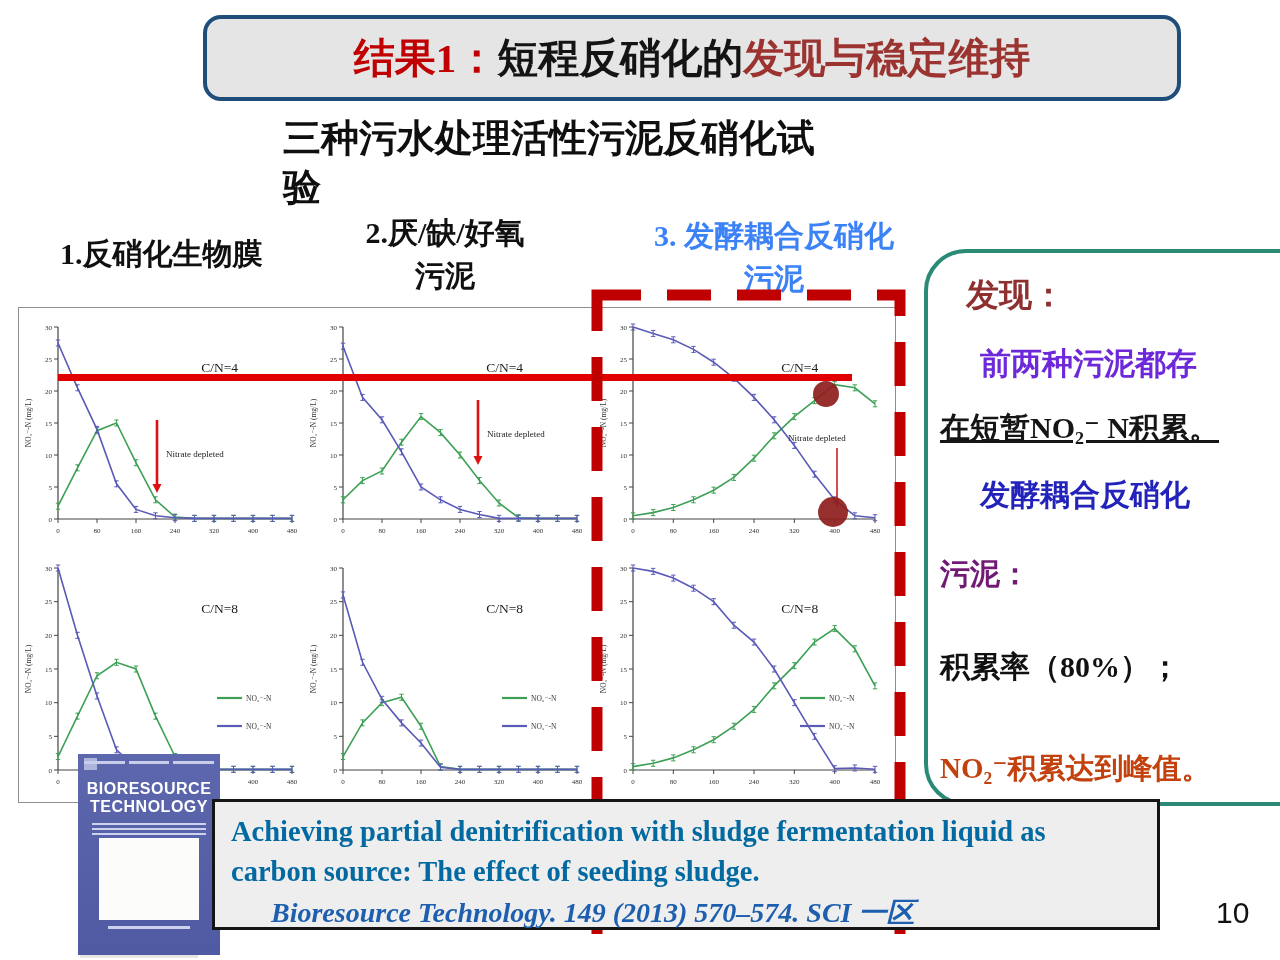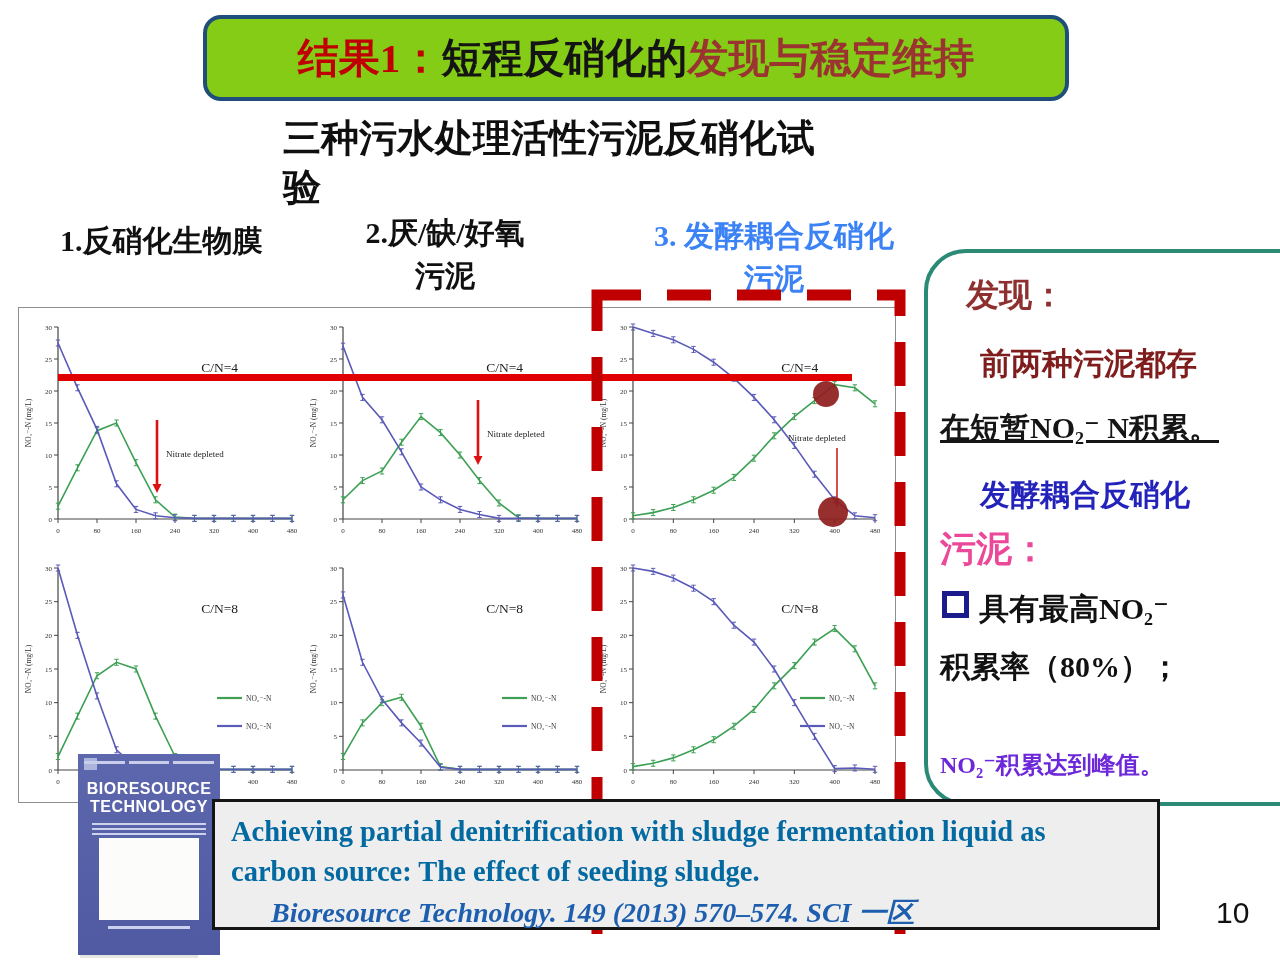--- a/index.html
+++ b/index.html
@@ -1,29 +1,29 @@
 <!DOCTYPE html>
 <html><head>
 <meta charset="utf-8">
 <style>
   html,body{margin:0;padding:0;background:#fff;}
   #slide{position:relative;width:1280px;height:960px;background:#ffffff;overflow:hidden;
          font-family:"Liberation Serif","DejaVu Serif",serif;}
   
-  .banner{position:absolute;left:203px;top:15px;width:866px;height:86px;box-sizing:border-box;
-          border:4px solid #1e4e79;border-radius:18px;background:#84cc16;
+  .banner{position:absolute;left:203px;top:15px;width:978px;height:86px;box-sizing:border-box;
+          border:4px solid #1e4e79;border-radius:18px;background:#e5e5e5;
           display:flex;align-items:center;justify-content:center;}
   .banner .t{font-size:41px;font-weight:bold;white-space:nowrap;}
   .t-red{color:#c00000;} .t-black{color:#141414;} .t-maroon{color:#9b3430;}
   
   .subtitle{position:absolute;left:283px;top:114px;width:640px;font-size:38px;font-weight:bold;
             color:#0f0f0f;line-height:1.3;}
   
   .colhead{position:absolute;font-size:30px;font-weight:bold;color:#101010;line-height:1.42;}
-  .ch1{left:60px;top:220px;}
+  .ch1{left:60px;top:233px;}
   .ch2{left:355px;top:212px;width:180px;text-align:center;}
   .ch3{left:616px;top:215px;width:316px;text-align:center;color:#3b82f6;}
   
   .panel{position:absolute;left:18px;top:307px;width:876px;height:494px;background:#fff;
          border:1px solid #8f8f8f;z-index:1;}
   .chart{position:absolute;z-index:2;}
   #c0{left:22px;top:315px;width:280px;height:232px;}
   #c1{left:307px;top:315px;width:280px;height:232px;}
   #c2{left:597px;top:315px;width:288px;height:232px;}
   #c3{left:22px;top:556px;width:280px;height:242px;}
@@ -31,28 +31,28 @@
   #c5{left:597px;top:556px;width:288px;height:242px;}
   
   .redline{position:absolute;left:58px;top:374px;width:794px;height:7px;background:#e10000;z-index:30;}
   
   .dashed{position:absolute;left:590px;top:288px;z-index:40;}
   
   .findings{position:absolute;left:924px;top:249px;width:423px;height:557px;box-sizing:border-box;
             border:4px solid #2a8a76;border-radius:42px;background:#fff;z-index:20;}
   .findings div{position:absolute;white-space:nowrap;font-weight:bold;}
   .f-head{left:38px;top:20px;font-size:33px;color:#8e3030;}
-  .f-l1{left:52px;top:90px;font-size:31px;color:#7f1d1d;}
+  .f-l1{left:52px;top:90px;font-size:31px;color:#6d28d9;}
   .f-l2{left:12px;top:155px;font-size:30px;color:#151515;text-decoration:underline;}
   .f-l3{left:52px;top:222px;font-size:30px;color:#2323bb;}
-  .f-l4{left:12px;top:272px;font-size:36px;color:#ec4899;}
+  .f-l4{left:12px;top:301px;font-size:30px;color:#701a75;}
   .f-b1{left:14px;top:336px;font-size:30px;color:#111;}
   .f-b1b{left:12px;top:394px;font-size:30px;color:#111;}
   .f-b2{left:14px;top:450px;font-size:30px;color:#111;}
-  .f-b2b{left:12px;top:496px;font-size:24px;color:#6d28d9;}
+  .f-b2b{left:12px;top:496px;font-size:29px;color:#c2410c;}
   .sq{display:inline-block;width:17px;height:17px;border:5px solid #1b1b8c;margin-right:10px;
       vertical-align:1px;}
   
   .cover{position:absolute;left:78px;top:754px;width:142px;height:201px;z-index:50;
          background:linear-gradient(#5d67ad,#505aa2);color:#fff;overflow:hidden;}
   .cover .toprow{position:absolute;left:6px;top:5px;width:130px;height:8px;display:flex;gap:4px;}
   .cover .toprow i{display:block;background:#c8cdea;height:3px;flex:1;margin-top:2px;}
   .cover .logo{position:absolute;left:6px;top:4px;width:13px;height:12px;background:#aeb5dd;}
   .cover .jt{position:absolute;left:0;top:26px;width:100%;text-align:center;
              font-family:"Liberation Sans","DejaVu Sans",sans-serif;
@@ -498,21 +498,20 @@
   <svg class="dashed" width="320" height="646">
     <rect x="7" y="7" width="303" height="800" fill="none" stroke="#c00000" stroke-width="11" stroke-dasharray="44 26"></rect>
   </svg>
 
   <div class="findings">
     <div class="f-head">发现：</div>
     <div class="f-l1">前两种污泥都存</div>
     <div class="f-l2">在短暂NO₂⁻ N积累。</div>
     <div class="f-l3">发酵耦合反硝化</div>
     <div class="f-l4">污泥：</div>
-    <div class="f-b1"><span class="sq"></span><span>具有最高NO₂⁻</span></div>
     <div class="f-b1b">积累率（80%）；</div>
     <div class="f-b2b">NO₂⁻积累达到峰值。</div>
   </div>
 
   <div class="cover">
     <div class="logo"></div>
     <div class="toprow">
         <i></i>
         <i></i>
         <i></i>

